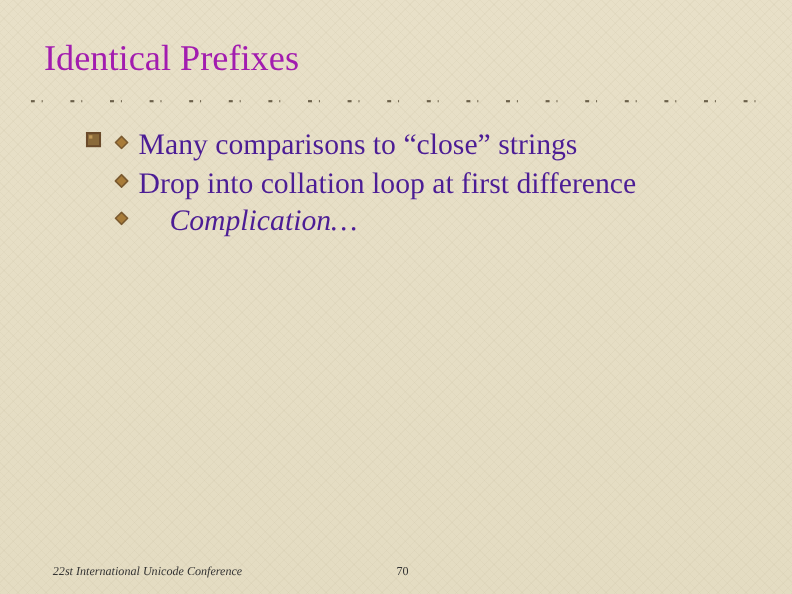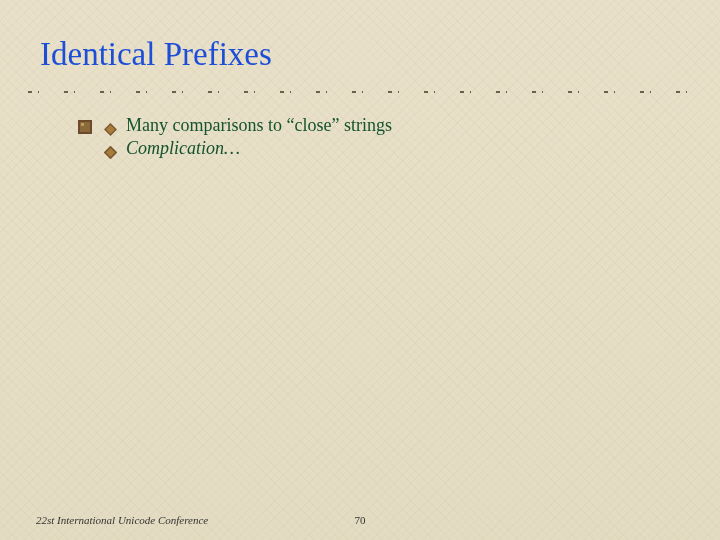--- a/index.html
+++ b/index.html
@@ -17,21 +17,21 @@
       linear-gradient(#e8e0c8, #e4dcc2);
     font-family: "Times New Roman", Times, serif;
     color: #2a2a2a;
     position: relative;
   }
   .title {
     position: absolute;
     top: 36px;
     left: 40px;
     font-size: 33px;
-    color: #1d4ed8;
+    color: #a21caf;
   }
   .divider {
     position: absolute;
     top: 90px;
     left: 28px;
     right: 28px;
     height: 4px;
     background-image: repeating-linear-gradient(
       to right,
       #6b604a 0, #6b604a 4px,
@@ -61,37 +61,37 @@
     position: absolute;
     left: 0;
     top: 12px;
     width: 14px;
     height: 14px;
   }
   .level2list {
     padding-left: 26px;
   }
   .level2 {
-    font-size: 18px;
-    color: #14532d;
+    font-size: 27px;
+    color: #4c1d95;
     line-height: 1.28;
     position: relative;
     padding-left: 22px;
   }
   .level2 .bullet2 {
     position: absolute;
     left: 0;
     top: 9px;
     width: 13px;
     height: 13px;
   }
-  .italic { font-style: italic; }
+  .italic { font-style: italic; margin-left: 28px; }
   .footer {
     position: absolute;
-    left: 0;
+    left: 12px;
     right: 0;
     bottom: 14px;
     display: flex;
     justify-content: space-between;
     align-items: baseline;
     padding: 0 36px;
     font-size: 11px;
     font-style: italic;
     color: #333;
     font-family: "Times New Roman", Times, serif;
@@ -130,20 +130,21 @@
       <svg class="bullet2" viewBox="0 0 13 13">
         <polygon points="6.5,0 13,6.5 6.5,13 0,6.5" fill="#7a5a30"></polygon>
         <polygon points="6.5,2 11,6.5 6.5,11 2,6.5" fill="#a87c3a"></polygon>
       </svg>
     </div>
     <div class="level2">
       <svg class="bullet2" viewBox="0 0 13 13">
         <polygon points="6.5,0 13,6.5 6.5,13 0,6.5" fill="#7a5a30"></polygon>
         <polygon points="6.5,2 11,6.5 6.5,11 2,6.5" fill="#a87c3a"></polygon>
       </svg>
+      <span>Drop into collation loop at first difference</span>
     </div>
     <div class="level2">
       <svg class="bullet2" viewBox="0 0 13 13">
         <polygon points="6.5,0 13,6.5 6.5,13 0,6.5" fill="#7a5a30"></polygon>
         <polygon points="6.5,2 11,6.5 6.5,11 2,6.5" fill="#a87c3a"></polygon>
       </svg>
       <span class="italic">Complication…</span>
     </div>
   </div>
 </div>

